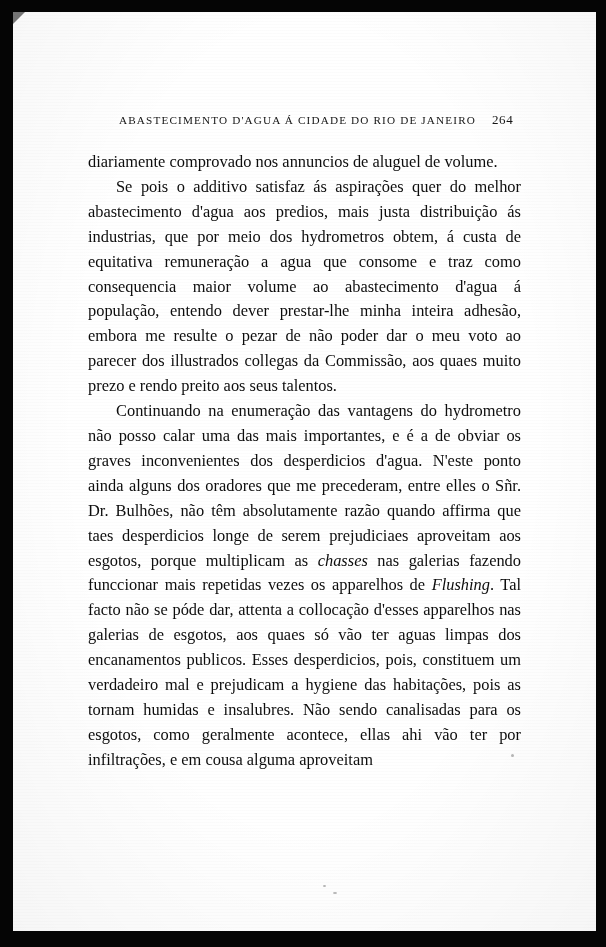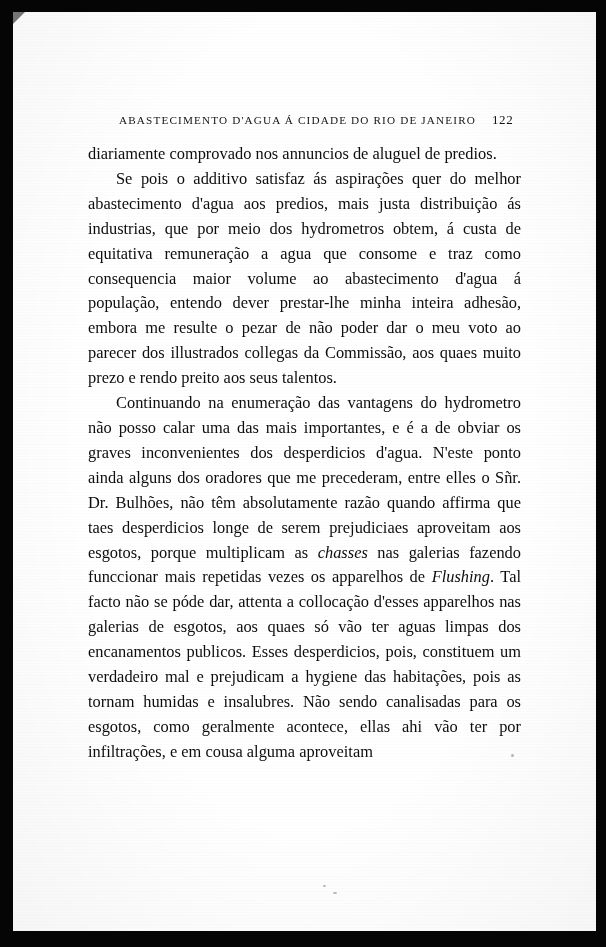--- a/index.html
+++ b/index.html
@@ -55,21 +55,21 @@
   .running-head {
     font-variant: normal;
     font-size: 11.2px;
     letter-spacing: 1.15px;
     color: #141414;
     white-space: nowrap;
     display: flex;
     align-items: baseline;
     justify-content: flex-start;
     padding-left: 31px;
-    margin-bottom: 14px;
+    margin-bottom: 22px;
   }
   .running-head .head-title {
     text-transform: uppercase;
   }
   .running-head .folio {
     margin-left: 16px;
     font-size: 13px;
     letter-spacing: .6px;
   }
   p.para {
@@ -108,24 +108,24 @@
 <body>
 
 <div class="scan-frame">
   <div class="page-sheet">
     <div class="corner-fold"></div>
 
     <div class="text-block">
 
       <div class="running-head">
         <span class="head-title">ABASTECIMENTO D'AGUA Á CIDADE DO RIO DE JANEIRO</span>
-        <span class="folio">122</span>
+        <span class="folio">264</span>
       </div>
 
-      <p class="para first">diariamente comprovado nos annuncios de aluguel de predios.</p>
+      <p class="para first">diariamente comprovado nos annuncios de aluguel de volume.</p>
 
       <p class="para">Se pois o additivo satisfaz ás aspirações quer do melhor abastecimento d'agua aos predios, mais justa distribuição ás industrias, que por meio dos hydrometros obtem, á custa de equitativa remuneração a agua que consome e traz como consequencia maior volume ao abastecimento d'agua á população, entendo dever prestar-lhe minha inteira adhesão, embora me resulte o pezar de não poder dar o meu voto ao parecer dos illustrados collegas da Commissão, aos quaes muito prezo e rendo preito aos seus talentos.</p>
 
       <p class="para" id="p3-rich"><span>Continuando na enumeração das vantagens do hydrometro não posso calar uma das mais importantes, e é a de obviar os graves inconvenientes dos desperdicios d'agua. N'este ponto ainda alguns dos oradores que me precederam, entre elles o Sñr. Dr. Bulhões, não têm absolutamente razão quando affirma que taes desperdicios longe de serem prejudiciaes aproveitam aos esgotos, porque multiplicam as </span><em>chasses</em><span> nas galerias fazendo funccionar mais repetidas vezes os apparelhos de </span><em>Flushing</em><span>. Tal facto não se póde dar, attenta a collocação d'esses apparelhos nas galerias de esgotos, aos quaes só vão ter aguas limpas dos encanamentos publicos. Esses desperdicios, pois, constituem um verdadeiro mal e prejudicam a hygiene das habitações, pois as tornam humidas e insalubres. Não sendo canalisadas para os esgotos, como geralmente acontece, ellas ahi vão ter por infiltrações, e em cousa alguma aproveitam</span></p>
 
     </div>
 
     <div class="grain"></div>
     <span class="speck" style="left:498px;top:742px;width:3px;height:3px;"></span>
     <span class="speck" style="left:320px;top:880px;width:4px;height:2px;"></span>

